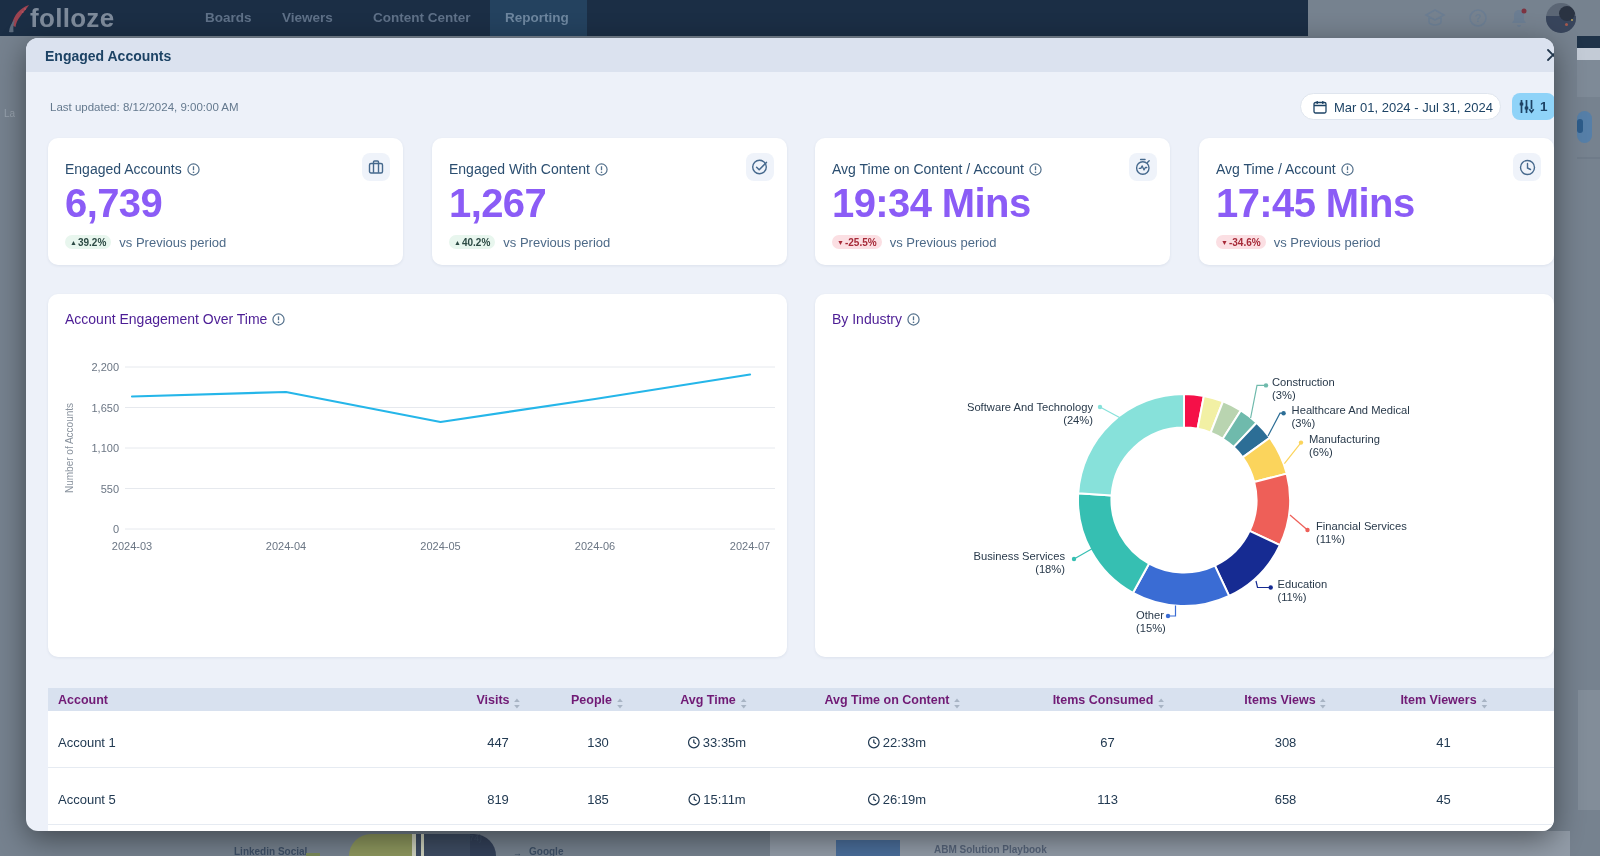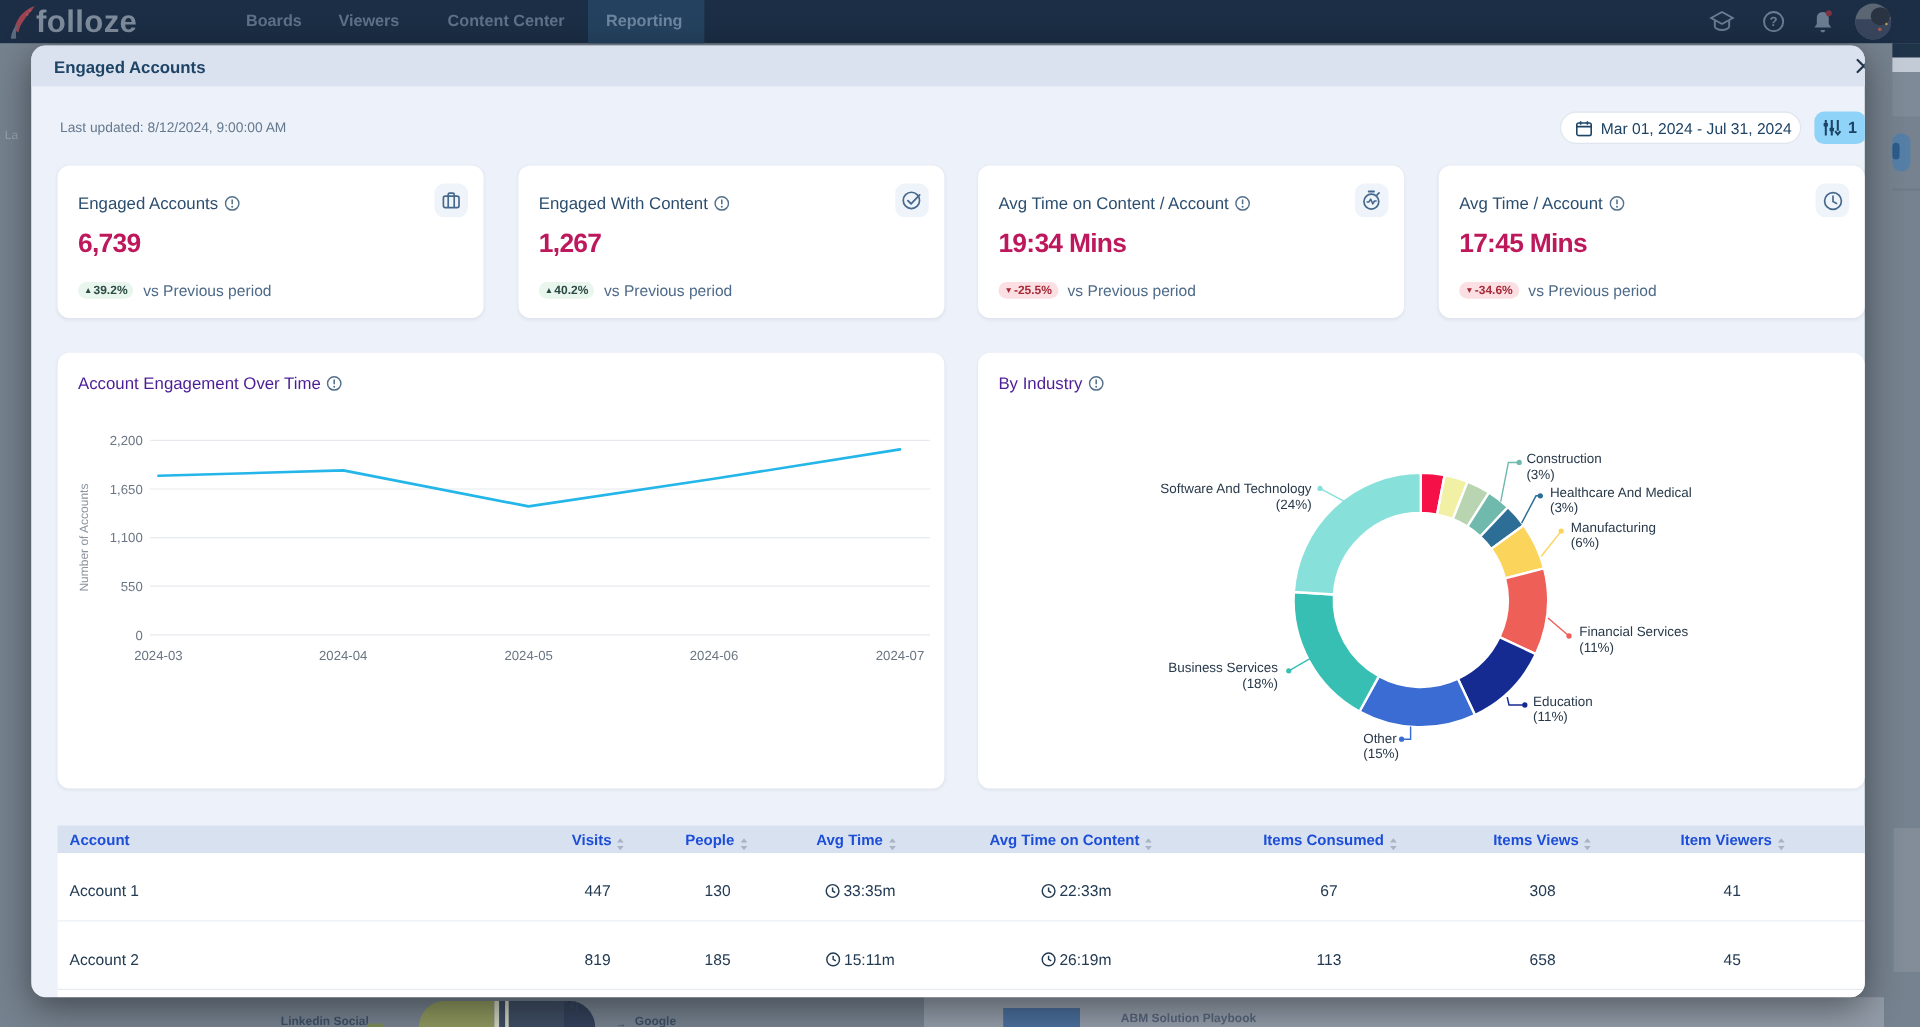--- a/index.html
+++ b/index.html
@@ -1,43 +1,43 @@
 <!DOCTYPE html>
 <html><head><meta charset="utf-8">
 <style>
 *{margin:0;padding:0;box-sizing:border-box}
 html,body{width:1600px;height:856px;overflow:hidden}
 body{font-family:"Liberation Sans",sans-serif;background:#76828f;position:relative;-webkit-font-smoothing:antialiased}
 .abs{position:absolute}
 
-#nav{position:absolute;left:0;top:0;width:1600px;height:36px;background:#1b2e45}
+#nav{position:absolute;left:0;top:0;width:1308px;height:36px;background:#1b2e45}
 #nav .item{position:absolute;top:0;height:36px;line-height:36px;font-weight:bold;font-size:13.5px;color:#5f7188}
 #logo{position:absolute;left:30px;top:3px;font-weight:bold;font-size:26px;color:#7e8b9b;letter-spacing:0.3px}
 #repTab{position:absolute;left:490px;top:0;width:97px;height:36px;background:#24425f}
 
 #modal{position:absolute;left:26px;top:38px;width:1528px;height:793px;background:#edf1f9;border-radius:12px;overflow:hidden;box-shadow:0 8px 30px rgba(0,0,0,.45)}
 #mhead{position:absolute;left:0;top:0;width:1550px;height:34px;background:#dbe2ef}
 #mhead .ttl{position:absolute;left:19px;top:10px;font-size:14px;font-weight:bold;color:#1d4365}
 #lastupd{position:absolute;left:24px;top:63px;font-size:11.5px;color:#64798e}
 .card{position:absolute;top:100px;width:355px;height:127px;background:#fff;border-radius:10px;box-shadow:0 1px 3px rgba(30,50,90,.08)}
 .card .lbl{position:absolute;left:17px;top:23px;font-size:14px;color:#2b4e70}
-.card .val{position:absolute;left:17px;top:51px;font-size:22px;line-height:28px;font-weight:bold;color:#be185d;letter-spacing:-0.6px}
+.card .val{position:absolute;left:17px;top:51px;font-size:40px;line-height:28px;font-weight:bold;color:#8b5cf6;letter-spacing:-0.6px}
 .card .cmp{position:absolute;left:17px;top:96px;height:16px;font-size:13px;color:#4d6a88;display:flex;align-items:center}
 .badge{display:inline-block;font-size:10px;font-weight:bold;padding:1.5px 5px;border-radius:7px;margin-right:8px}
 .tri{font-size:7px;vertical-align:1px;letter-spacing:1px}
 .badge.up{color:#2c4a44;background:#e8f6ee}
 .badge.dn{color:#a62a38;background:#fbdfe3}
 .cicon{position:absolute;right:13px;top:15px;width:28px;height:28px;background:#eff3fa;border-radius:8px;display:flex;align-items:center;justify-content:center}
 .panel{position:absolute;top:256px;width:739px;height:363px;background:#fff;border-radius:10px;box-shadow:0 1px 3px rgba(30,50,90,.08)}
 .panel .ptitle{position:absolute;left:17px;top:17px;font-size:14px;color:#4c1d95}
 .info{display:inline-block;vertical-align:-2px;margin-left:5px}
 
 #tbl{position:absolute;left:22px;top:650px;width:1507px}
 #thead{position:absolute;left:0;top:0;width:1507px;height:23px;background:#d8e1ef}
-#thead span{position:absolute;top:5px;font-size:12.5px;font-weight:bold;color:#1d4ed8}
+#thead span{position:absolute;top:5px;font-size:12.5px;font-weight:bold;color:#701a75}
 .trow{position:absolute;left:0;width:1507px;height:57px;background:#fff}
 .trow span{position:absolute;top:24px;font-size:13px;color:#223a52}
 .cc{transform:translateX(-50%)}
 .sorti{display:inline-block;margin-left:4px;vertical-align:0px}
 
 #bstrip{position:absolute;left:0;top:831px;width:1600px;height:25px}
 </style></head>
 <body>
 
 <div id="nav">
@@ -329,21 +329,21 @@
           </svg>33:35m</span>
       <span class="cc" style="left:848.5px"><svg width="13" height="13" viewBox="0 0 14 14" style="vertical-align:-2px;margin-right:3px">
             <circle cx="7" cy="7" r="5.7" fill="none" stroke="#223a52" stroke-width="1.3"></circle>
             <path d="M7 3.8V7l2.4 1.4" fill="none" stroke="#223a52" stroke-width="1.3"></path>
           </svg>22:33m</span>
       <span class="cc" style="left:1059.5px">67</span>
       <span class="cc" style="left:1237.5px">308</span>
       <span class="cc" style="left:1395.5px">41</span>
     </div>
     <div class="trow" style="top:80px;border-bottom:1px solid #e6ebf2">
-      <span style="left:10px">Account 2</span>
+      <span style="left:10px">Account 5</span>
       <span class="cc" style="left:450px">819</span>
       <span class="cc" style="left:550px">185</span>
       <span class="cc" style="left:668.5px"><svg width="13" height="13" viewBox="0 0 14 14" style="vertical-align:-2px;margin-right:3px">
             <circle cx="7" cy="7" r="5.7" fill="none" stroke="#223a52" stroke-width="1.3"></circle>
             <path d="M7 3.8V7l2.4 1.4" fill="none" stroke="#223a52" stroke-width="1.3"></path>
           </svg>15:11m</span>
       <span class="cc" style="left:848.5px"><svg width="13" height="13" viewBox="0 0 14 14" style="vertical-align:-2px;margin-right:3px">
             <circle cx="7" cy="7" r="5.7" fill="none" stroke="#223a52" stroke-width="1.3"></circle>
             <path d="M7 3.8V7l2.4 1.4" fill="none" stroke="#223a52" stroke-width="1.3"></path>
           </svg>26:19m</span>

